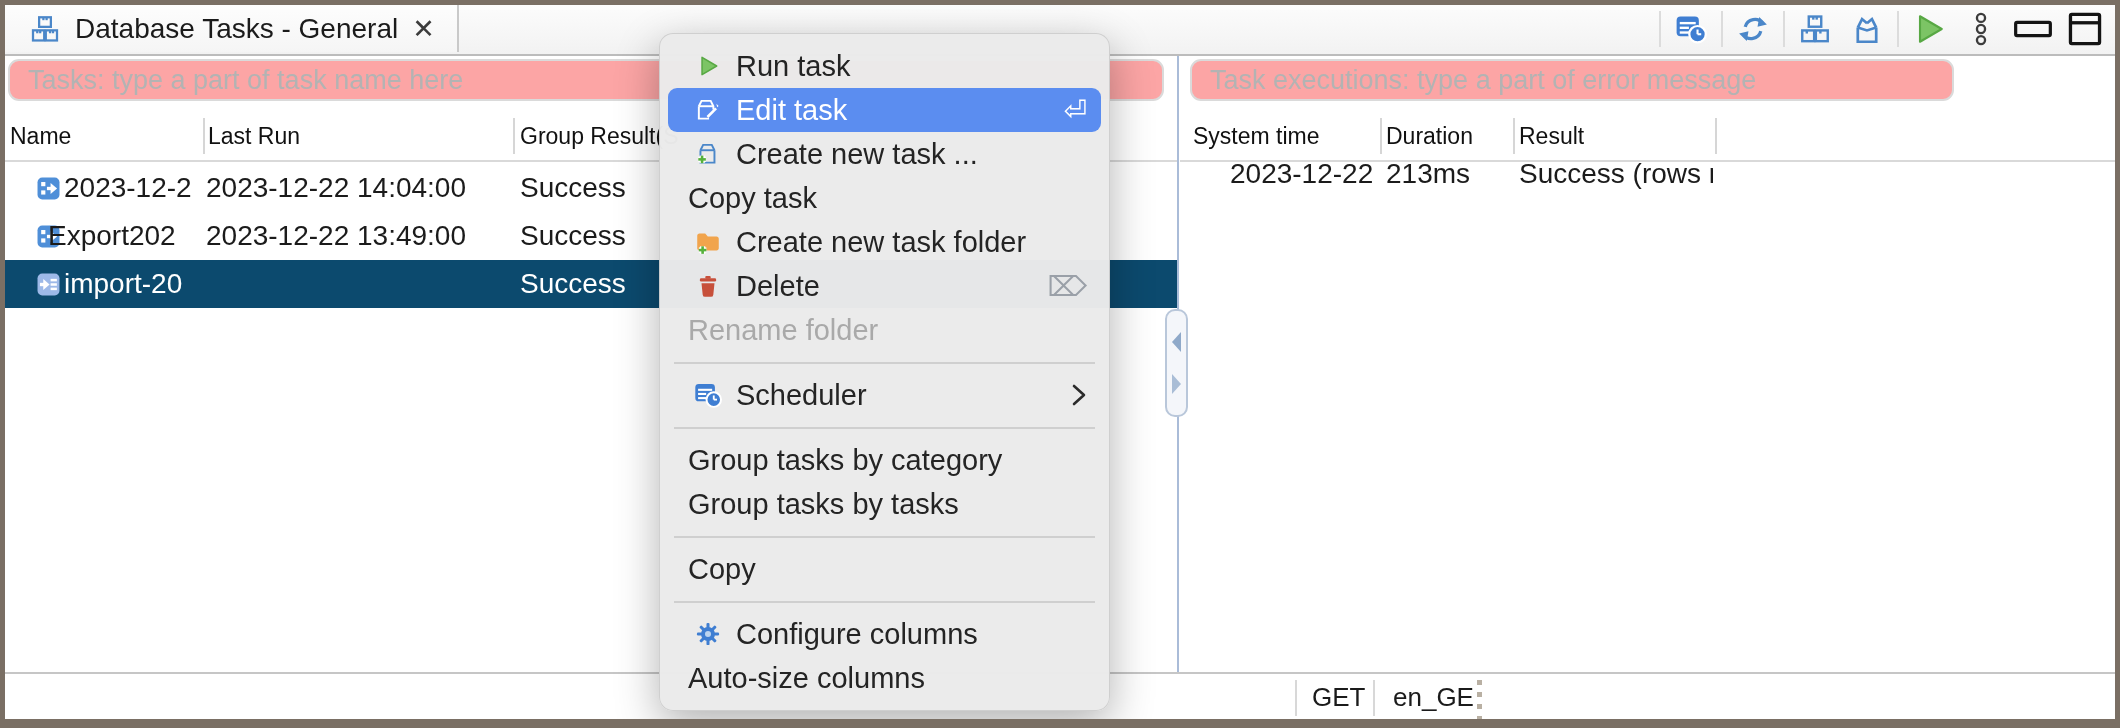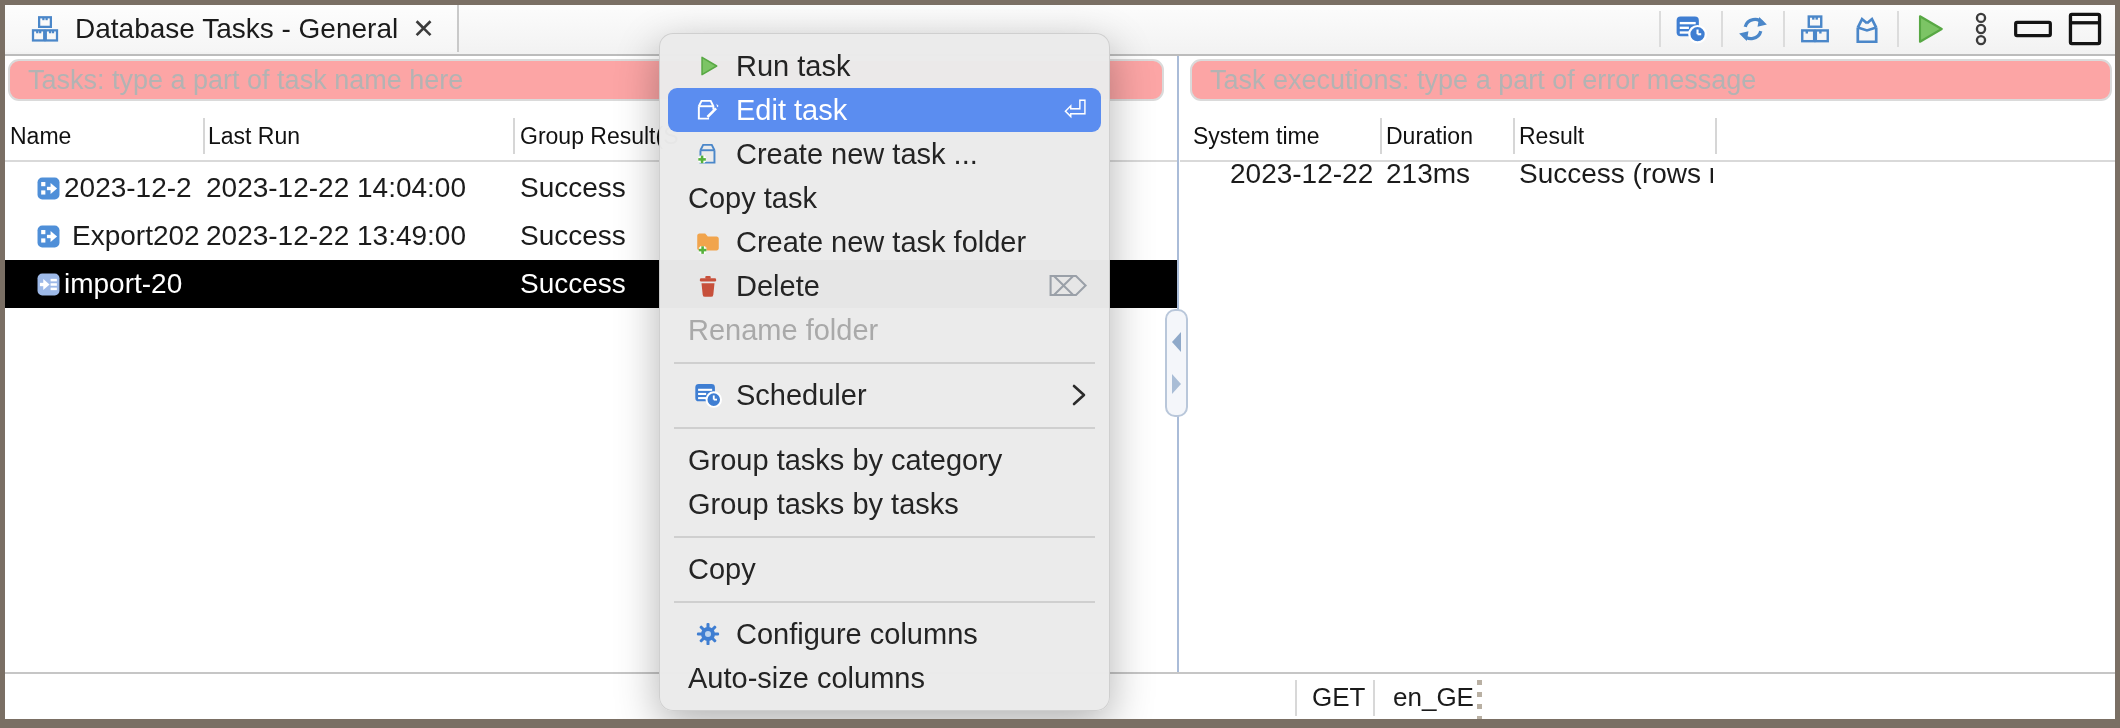--- a/index.html
+++ b/index.html
@@ -23,21 +23,21 @@
   .search{position:absolute;top:59px;height:42px;border:2px solid #dadada;border-radius:11px;
           background:#fca5a5;font-size:27px;color:#1b1b1b;padding:0 18px;box-sizing:border-box;outline:none;
           font-family:"Liberation Sans","DejaVu Sans",sans-serif;}
   .search::placeholder{color:#b3b3b3;opacity:1;}
   
   .hdr{position:absolute;top:112px;height:48px;font-size:23px;color:#111;display:flex;align-items:center;}
   .hdr-div{position:absolute;top:118px;height:36px;width:2px;background:#d6d6d6;}
   .hdr-line{position:absolute;top:160px;height:2px;background:#d9d9d9;}
   .row{position:absolute;height:48px;font-size:28px;}
   .cell{position:absolute;top:0;height:48px;display:flex;align-items:center;white-space:nowrap;overflow:hidden;}
-  .row.selected{background:#000000;color:#ffffff;}
+  .row.selected{background:#0c4a6e;color:#ffffff;}
   .rowicon{position:absolute;top:13px;width:23px;height:23px;}
   
   .split-line{position:absolute;left:1177px;top:54px;width:2px;height:618px;background:#aabcd8;z-index:4;}
   .sash{position:absolute;left:1165px;top:309px;width:23px;height:108px;background:#f4f6fa;
         border:2px solid #b9c7da;border-radius:10px;z-index:6;display:flex;flex-direction:column;
         align-items:center;justify-content:space-evenly;box-sizing:border-box;}
   
   .statusbar{position:absolute;left:5px;right:5px;top:672px;height:47px;background:#fff;
              border-top:2px solid #c6c6c6;z-index:3;}
   .st-div{position:absolute;top:6px;height:36px;width:2px;background:#d8d8d8;}
@@ -176,21 +176,21 @@
   </div>
 
   <div class="row" style="left:0;top:212px;width:1177px;">
     <svg class="rowicon" style="left:37px;" viewBox="0 0 22 22">
       <rect x="0.5" y="0.5" width="21" height="21" rx="4.5" fill="#4f8fd8"></rect>
       <rect x="4" y="4.8" width="4" height="4" fill="#fff"></rect>
         <rect x="4" y="12.8" width="4" height="4" fill="#fff"></rect>
       <rect x="9.5" y="9.4" width="4.5" height="3.2" fill="#fff"></rect>
       <polygon points="13,5.8 19.2,11 13,16.2" fill="#fff"></polygon>
     </svg>
-    <span class="cell" style="left:72px;width:137px;">Export202</span>
+    <span class="cell" style="left:48px;width:137px;">Export202</span>
     <span class="cell" style="left:206px;width:305px;">2023-12-22 13:49:00</span>
     <span class="cell" style="left:520px;width:135px;">Success</span>
   </div>
 
   <div class="row selected" style="left:0;top:260px;width:1177px;">
     <svg class="rowicon" style="left:37px;" viewBox="0 0 22 22">
       <rect x="0.5" y="0.5" width="21" height="21" rx="4.5" fill="#9db9e8"></rect>
       <rect x="2.8" y="9.4" width="4" height="3.2" fill="#fff"></rect>
       <polygon points="6,5.8 12,11 6,16.2" fill="#fff"></polygon>
       <rect x="13" y="5.6" width="6" height="2.4" fill="#fff"></rect>
@@ -204,21 +204,21 @@
   <div class="split-line"></div>
   <div class="sash">
     <svg width="15" height="22" viewBox="0 0 15 22">
       <polygon points="12,1 3,11 12,21" fill="#8fa9c9"></polygon>
     </svg>
     <svg width="15" height="22" viewBox="0 0 15 22">
       <polygon points="3,1 12,11 3,21" fill="#a9bdd6"></polygon>
     </svg>
   </div>
 
-  <input class="search" style="left: 1190px; width: 922px;" placeholder="Task executions: type a part of error message">
+  <input class="search" style="left: 1190px; width: 764px;" placeholder="Task executions: type a part of error message">
 
   <div class="hdr" style="left:1193px;">System time</div>
   <div class="hdr" style="left:1386px;">Duration</div>
   <div class="hdr" style="left:1519px;">Result</div>
   <div class="hdr-div" style="left:1380px;"></div>
   <div class="hdr-div" style="left:1513px;"></div>
   <div class="hdr-div" style="left:1715px;"></div>
   <div class="hdr-line" style="left:1180px;width:935px;"></div>
 
   <div class="row" style="left:1180px;top:150px;width:953px;">

